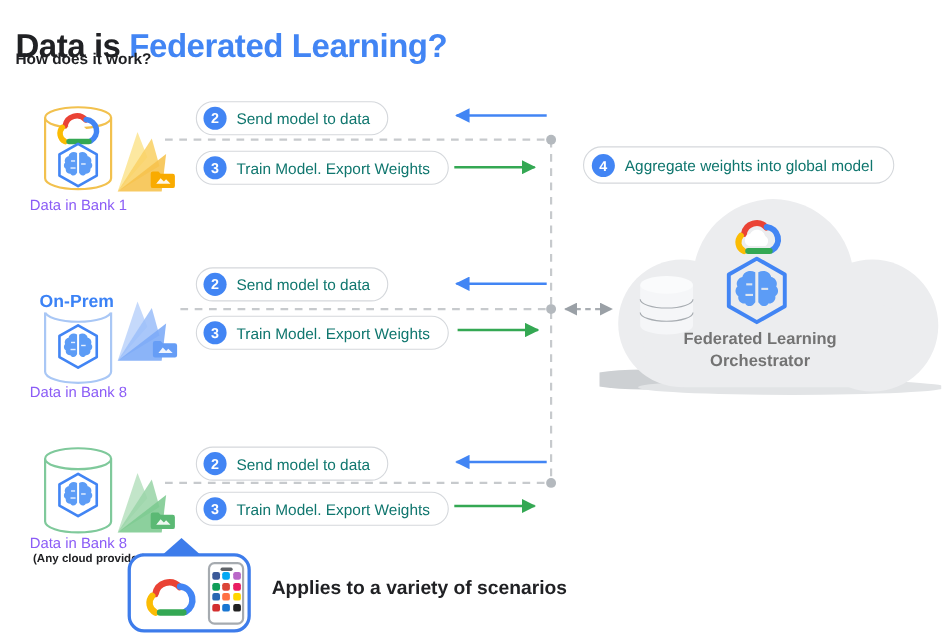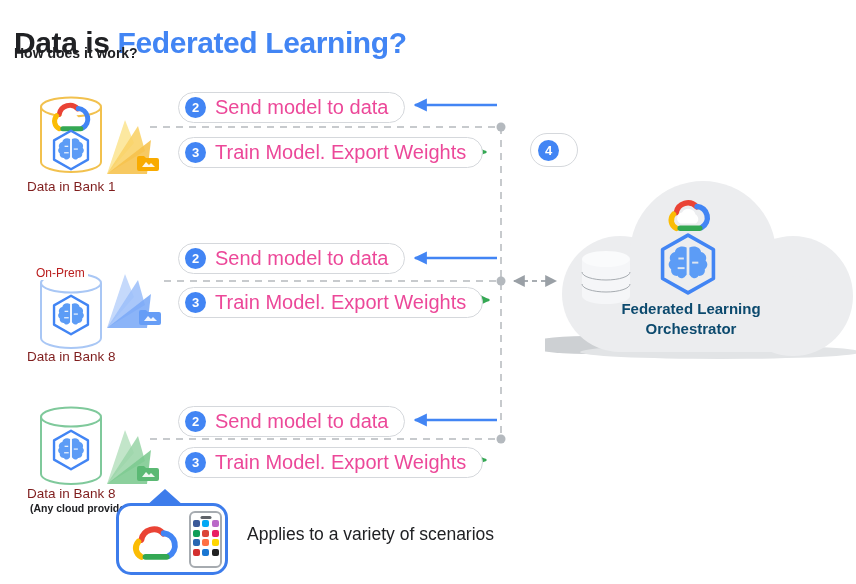--- a/index.html
+++ b/index.html
@@ -8,31 +8,31 @@
          font-family:"Liberation Sans",sans-serif;color:#202124;}
   
   .title{position:absolute;left:14px;top:6px;font-size:30px;font-weight:800;letter-spacing:-.4px;white-space:nowrap;z-index:3;}
   .title .hl{color:#4285F4;}
   .subtitle{position:absolute;left:14px;top:45px;font-size:14px;font-weight:700;z-index:3;}
   
   .pill{position:absolute;display:inline-flex;align-items:center;gap:9px;height:31px;
         padding:0 16px 0 6px;background:#fff;border:1.6px solid #D5D8DC;border-radius:18px;z-index:3;white-space:nowrap;}
   .pill .num{width:21px;height:21px;border-radius:50%;background:#4285F4;color:#fff;
              font-size:13px;font-weight:700;display:flex;align-items:center;justify-content:center;flex:none;}
-  .pill .lbl{font-size:20px;color:#ec4899;}
+  .pill .lbl{font-size:14px;color:#0f766e;}
   .pill.big{height:34px;border-radius:20px;padding:0 18px 0 7px;}
   
-  .bank-label{position:absolute;font-size:13.5px;font-weight:500;color:#7f1d1d;z-index:3;white-space:nowrap;}
+  .bank-label{position:absolute;font-size:13.5px;font-weight:500;color:#8b5cf6;z-index:3;white-space:nowrap;}
   .bank-sublabel{position:absolute;font-size:10.5px;font-weight:700;color:#202124;z-index:3;white-space:nowrap;}
-  .onprem{position:absolute;font-size:12px;font-weight:400;color:#b91c1c;z-index:4;background:#fff;padding:0 3px;white-space:nowrap;}
+  .onprem{position:absolute;font-size:16px;font-weight:700;color:#3b82f6;z-index:4;background:#fff;padding:0 3px;white-space:nowrap;}
   
   .orch-text{position:absolute;left:595px;top:299px;width:192px;text-align:center;z-index:3;}
-  .orch-text div{font-size:15px;font-weight:800;line-height:20px;color:#0c4a6e;}
-  
-  .caption{position:absolute;left:247px;top:524px;font-size:17.5px;font-weight:400;color:#202124;z-index:3;}
+  .orch-text div{font-size:15px;font-weight:800;line-height:20px;color:#737373;}
+  
+  .caption{position:absolute;left:247px;top:524px;font-size:17.5px;font-weight:700;color:#202124;z-index:3;}
   .bubble{position:absolute;left:116px;top:503px;width:112px;height:72px;background:#fff;
           border:3px solid #3D7CEB;border-radius:15px;z-index:4;}
   .bubble-tail{position:absolute;left:146px;top:489px;width:0;height:0;z-index:4;
           border-left:19px solid transparent;border-right:19px solid transparent;border-bottom:17px solid #3D7CEB;}
   
   .phone{position:absolute;left:70px;top:5px;width:33px;height:57px;background:#fff;
          border:2px solid #A6ABB0;border-radius:6px;padding-top:7px;}
   .phone .speaker{position:absolute;left:50%;top:3px;transform:translateX(-50%);width:11px;height:2.5px;border-radius:2px;background:#5f6368;}
   .phone .grid{display:grid;grid-template-columns:repeat(3,7px);grid-auto-rows:7px;gap:2.5px;justify-content:center;}
   .phone .grid span{border-radius:2px;display:block;}
@@ -210,20 +210,21 @@
     <span class="num">2</span>
     <span class="lbl">Send model to data</span>
   </div>
   <div class="pill" style="left:178px;top:447px;">
     <span class="num">3</span>
     <span class="lbl">Train Model. Export Weights</span>
   </div>
 
   <div class="pill big" style="left:530px;top:133px;">
     <span class="num">4</span>
+    <span class="lbl">Aggregate weights into global model</span>
   </div>
 
   <svg class="abs z2" style="left:580px;top:250px;" width="52" height="56" viewBox="0 0 52 56">
     <path d="M2 9 v37 a24 8 0 0 0 48 0 V9" fill="#F5F6F8"></path>
     <ellipse cx="26" cy="9" rx="24" ry="8" fill="#FAFBFC"></ellipse>
     <path d="M2 22 a24 8 0 0 0 48 0" fill="none" stroke="#A7ACB1" stroke-width="1"></path>
     <path d="M2 34 a24 8 0 0 0 48 0" fill="none" stroke="#A7ACB1" stroke-width="1"></path>
   </svg>
   <svg class="abs z2" style="left:663px;top:196px;" width="50" height="38" viewBox="0 0 64 48">
     <g fill="none" stroke-linecap="round" stroke-width="7">

